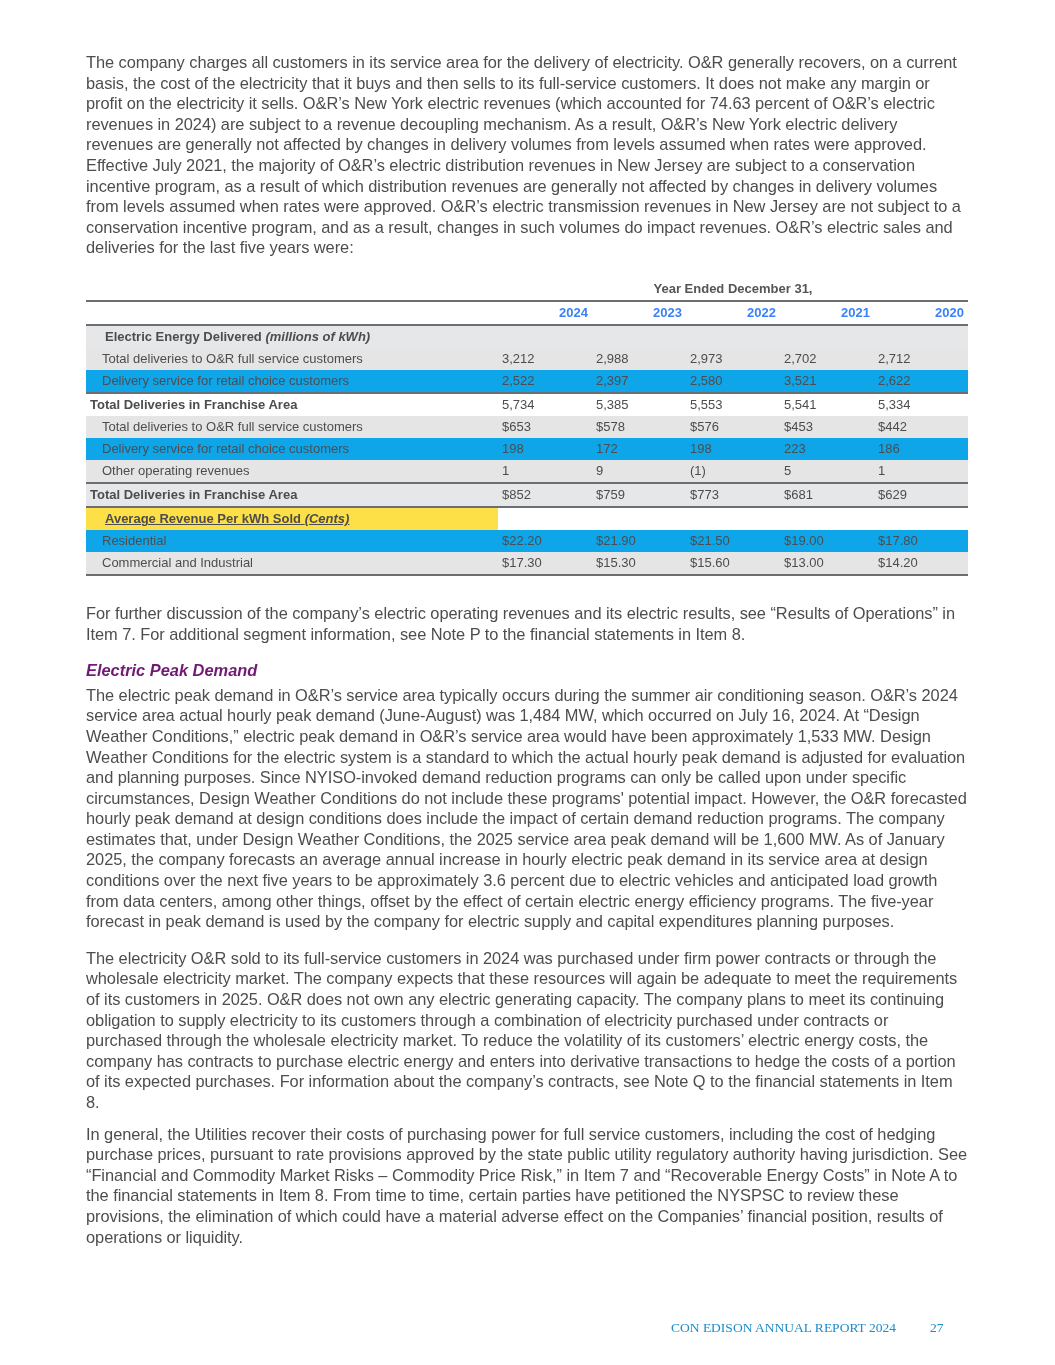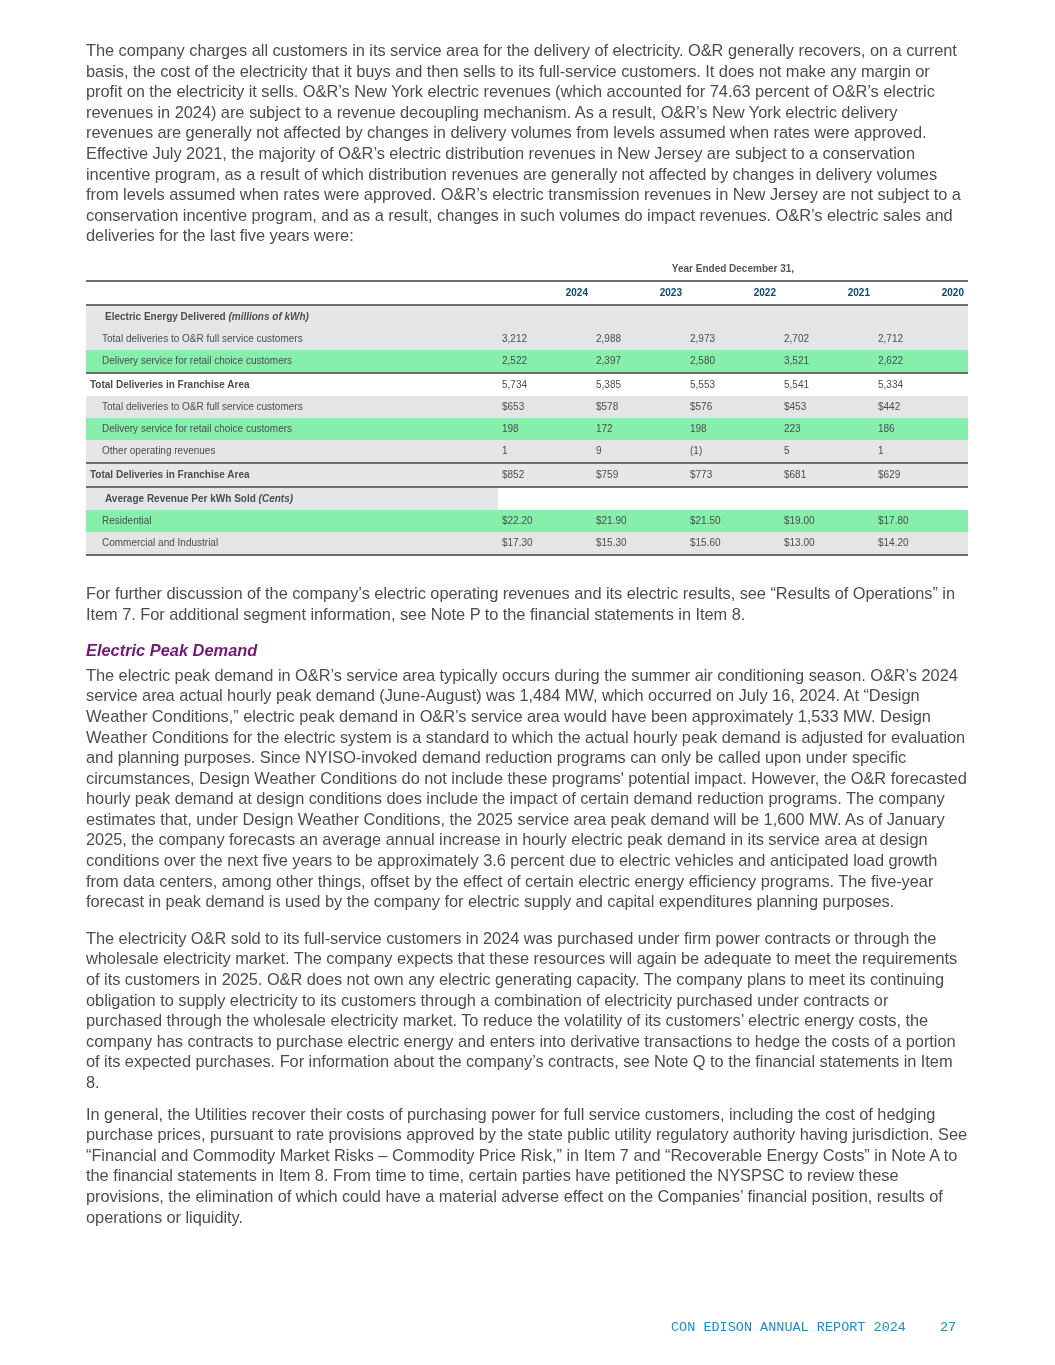--- a/index.html
+++ b/index.html
@@ -1,60 +1,60 @@
 <!DOCTYPE html>
 <html><head>
   <meta charset="utf-8">
   <style>
     html, body { margin: 0; padding: 0; background: #ffffff; }
     body { width: 1055px; height: 1365px; position: relative; overflow: hidden; }
-    .page { position: absolute; left: 86px; top: 40px; width: 882px; }
+    .page { position: absolute; left: 86px; top: 52px; width: 882px; }
     p, .para {
       font-family: "Liberation Sans", sans-serif;
       font-size: 16.4px;
       line-height: 20.6px;
       color: #4d4d4f;
       margin: 0;
       letter-spacing: -0.05px;
     }
     .h-sec {
       font-family: "Liberation Sans", sans-serif;
       font-size: 16.4px;
       font-weight: bold;
       font-style: italic;
       color: #701a75;
       margin: 0;
       line-height: 20.6px;
     }
     table.fin {
       border-collapse: collapse;
       width: 882px;
-      margin-top: 12px;
+      margin-top: 20px;
       font-family: "Liberation Sans", sans-serif;
-      font-size: 10px;
+      font-size: 13px;
       color: #4d4d4f;
     }
     table.fin td, table.fin th { padding: 0 4px; height: 22px; white-space: nowrap; }
     .yr-header th { font-weight: bold; text-align: center; height: 20px; color: #555557; }
-    .col-header th { font-weight: bold; text-align: right; color: #0c4a6e; border-top: 2px solid #6d6e71; height: 22px; }
+    .col-header th { font-weight: bold; text-align: right; color: #3b82f6; border-top: 2px solid #6d6e71; height: 22px; }
     .col-header th.lbl { border-top: 2px solid #6d6e71; }
     tr.sec td { font-weight: bold; background: #e6e7e8; border-top: 2px solid #6d6e71; padding-left: 19px; }
     tr.sec td i { font-style: italic; }
-    tr.shade td { background: #86efac; }
+    tr.shade td { background: #0ea5e9; }
     tr.total td { font-weight: bold; border-top: 2px solid #6d6e71; }
     tr.total td.num { font-weight: normal; }
     tr.total.shade td { background: #e6e7e8; }
     tr.last td { border-bottom: 2px solid #6d6e71; }
     td.lbl.indent { padding-left: 16px; }
     td.num { text-align: left; width: 86px; }
     tr.plain td { background: #e5e5e5; }
     .yr-cell { border-bottom: 2px solid #6d6e71; }
     .footer {
       position: absolute; top: 1320px; left: 671px;
-      font-family: Liberation Mono, monospace;
+      font-family: Liberation Serif, serif;
       font-size: 13.5px;
       color: #1d8cc8;
     }
     .footer .pg { margin-left: 34px; }
     .gap14 { height: 15px; }
   </style>
 </head>
 <body>
 
 <div class="page">
@@ -134,21 +134,21 @@
         </tr>
         <tr class="total shade">
           <td>Total Deliveries in Franchise Area</td>
           <td class="num">$852</td>
           <td class="num">$759</td>
           <td class="num">$773</td>
           <td class="num">$681</td>
           <td class="num">$629</td>
         </tr>
         <tr class="sec">
-          <td style="background: #e5e5e5;"><span>Average Revenue Per kWh Sold</span> <i>(Cents)</i></td>
+          <td style="background: #fde047; text-decoration: underline;"><span>Average Revenue Per kWh Sold</span> <i>(Cents)</i></td>
           <td style="background: rgb(255, 255, 255);"></td>
           <td style="background: rgb(255, 255, 255);"></td>
           <td style="background: rgb(255, 255, 255);"></td>
           <td style="background: rgb(255, 255, 255);"></td>
           <td style="background: rgb(255, 255, 255);"></td>
         </tr>
         <tr class="shade">
           <td class="lbl indent">Residential</td>
           <td class="num">$22.20</td>
           <td class="num">$21.90</td>

